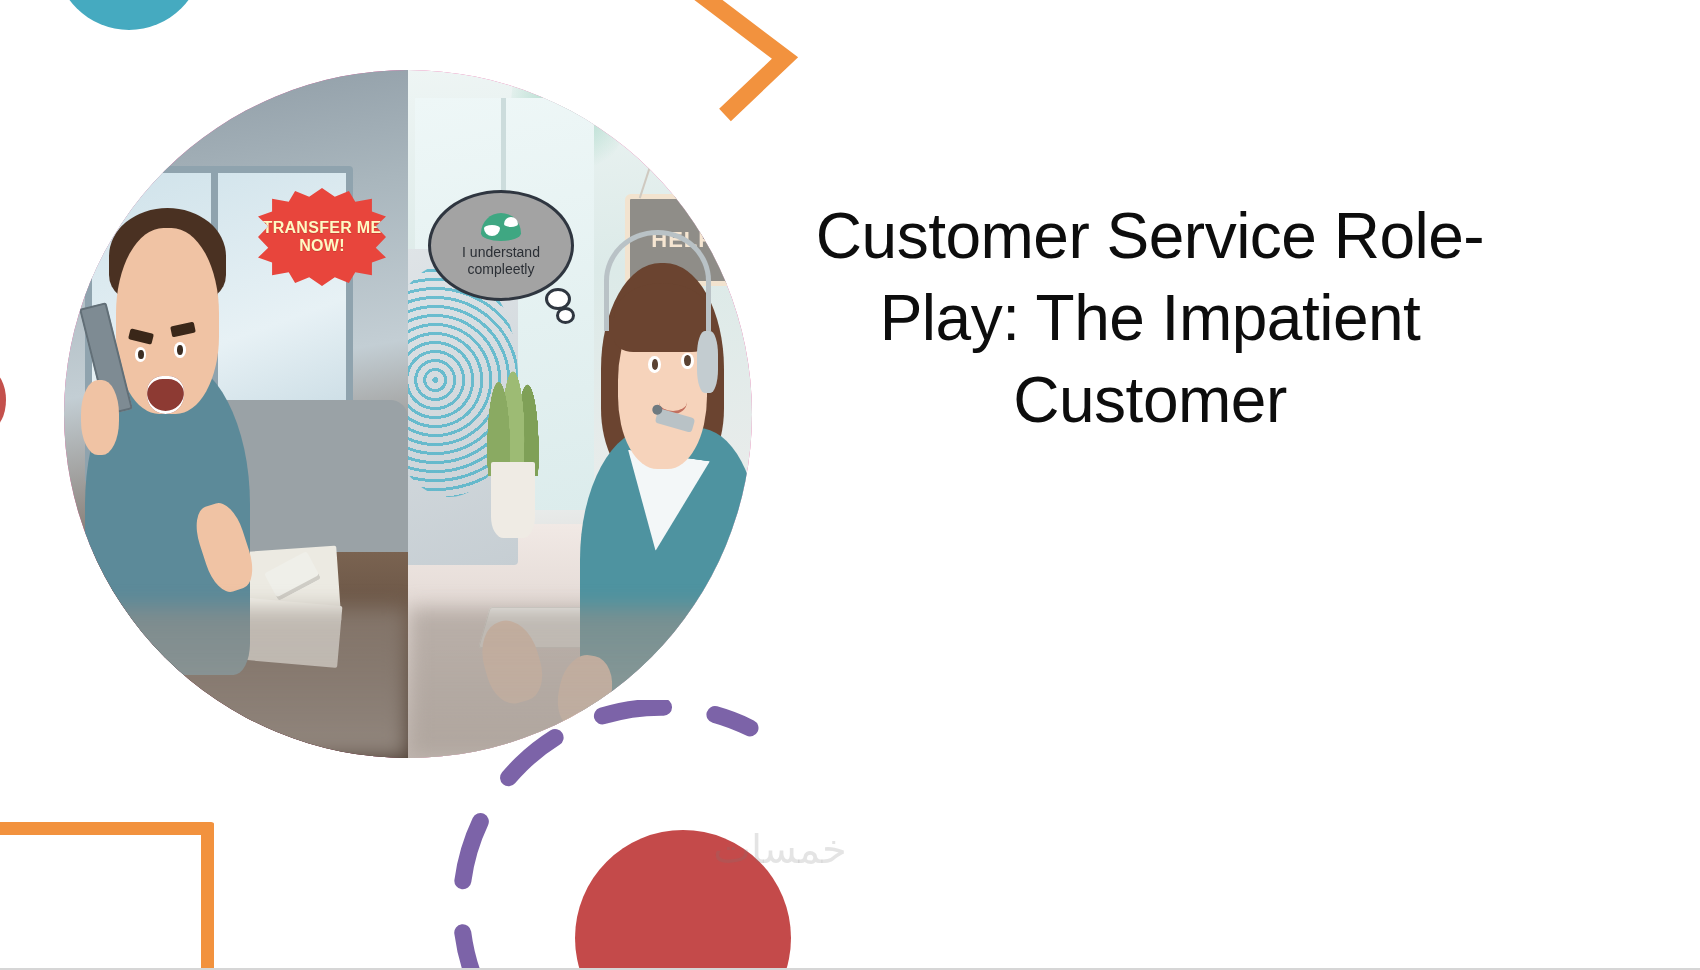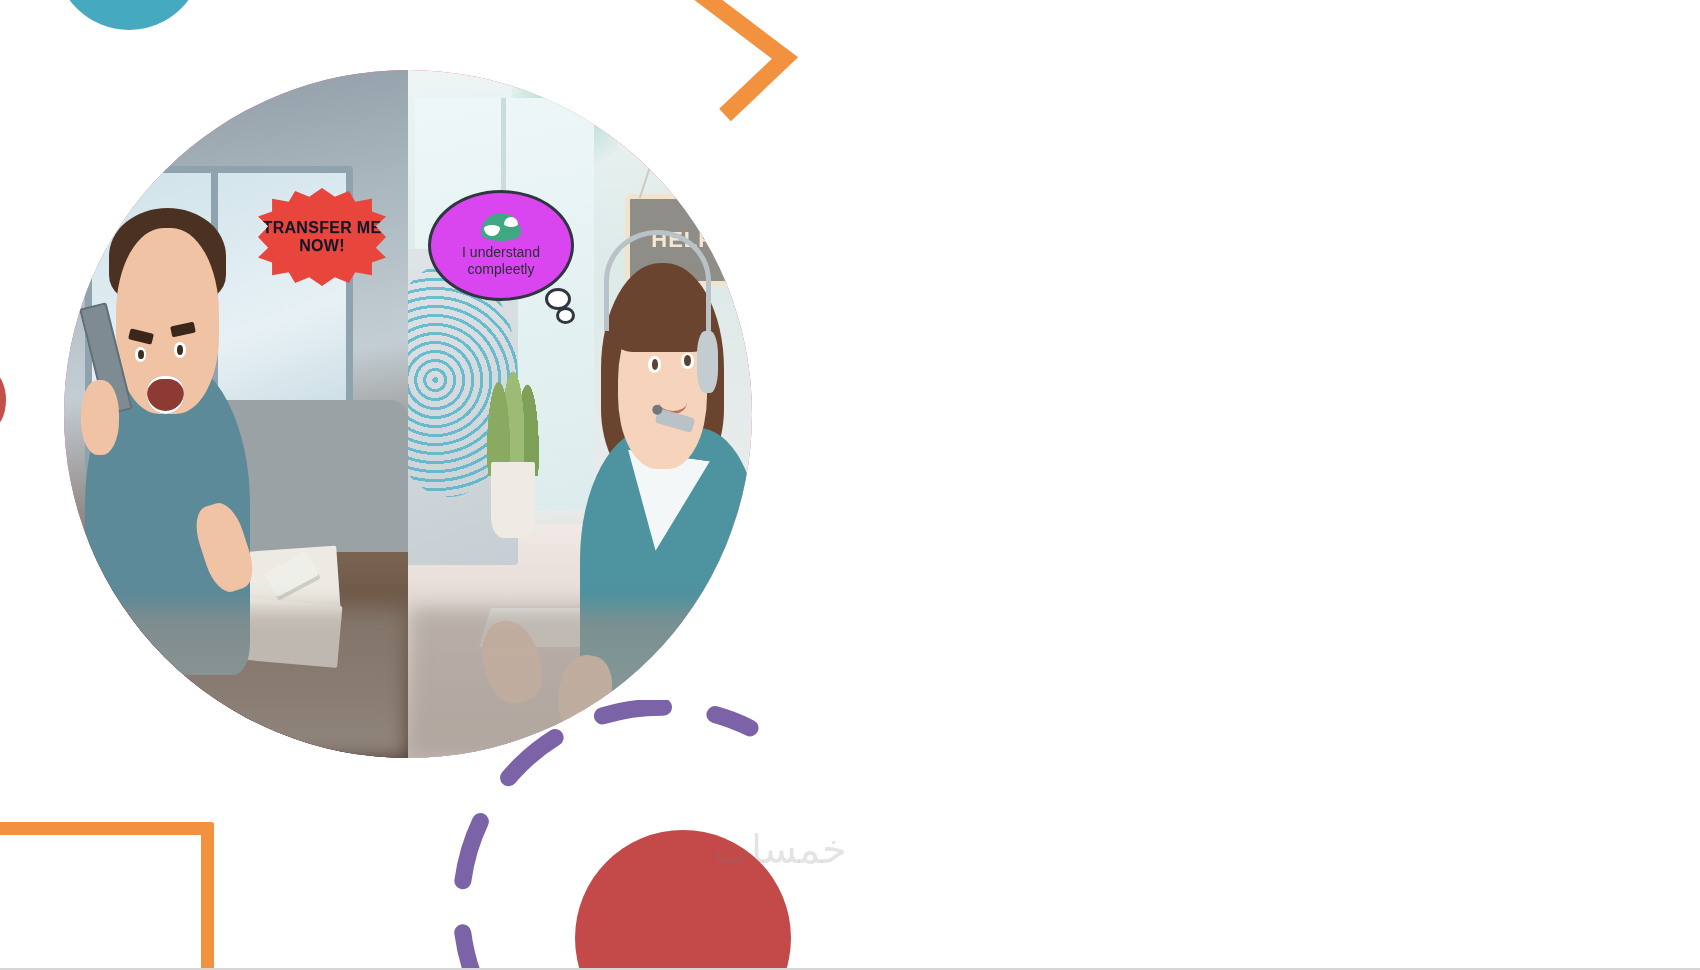--- a/index.html
+++ b/index.html
@@ -335,30 +335,30 @@
     clip-path: polygon(
       50% 0%, 60% 9%, 71% 3%, 76% 14%, 89% 11%, 89% 24%,
       100% 29%, 92% 39%, 100% 50%, 92% 61%, 100% 71%, 89% 76%,
       89% 89%, 76% 86%, 71% 97%, 60% 91%, 50% 100%, 40% 91%,
       29% 97%, 24% 86%, 11% 89%, 11% 76%, 0% 71%, 8% 61%,
       0% 50%, 8% 39%, 0% 29%, 11% 24%, 11% 11%, 24% 14%,
       29% 3%, 40% 9%
     );
   }
   #bubble-transfer .btxt {
-    color:#0f172a; text-align:center; font-weight:800;
+    color:#fef9c3; text-align:center; font-weight:800;
     font-size:16px; line-height:1.12; letter-spacing:.3px;
     font-family:"Liberation Sans", sans-serif;
     text-shadow: 0 1px 0 rgba(0,0,0,.12);
   }
   #bubble-understand {
     position:absolute;
     left: 428px; top: 190px;
     width: 140px; height: 105px;
-    background:#d946ef;
+    background:#a3a3a3;
     border:3px solid #2f3640;
     border-radius:50%;
     display:flex; flex-direction:column;
     align-items:center; justify-content:center;
   }
   #bubble-understand .logo-swirl {
     width: 40px; height: 28px; margin-bottom: 3px;
     background:#3fa782;
     border-radius: 50% 50% 50% 50% / 72% 72% 28% 28%;
     position:relative;
@@ -514,17 +514,20 @@
     <div class="btxt">TRANSFER ME NOW!</div>
   </div>
 
   <div id="bubble-understand">
     <div class="logo-swirl"></div>
     <div class="utxt">I understand compleetly</div>
   </div>
   <div class="bubble-tail" id="tail-1"></div>
   <div class="bubble-tail" id="tail-2"></div>
 
+  <div id="title-block">
+    <h1 id="slide-title">Customer Service Role-Play: The Impatient Customer</h1>
+  </div>
 
 
   <div id="watermark">خمسات</div>
   <div id="bottom-rule"></div>
 </div>
 
 </body></html>

